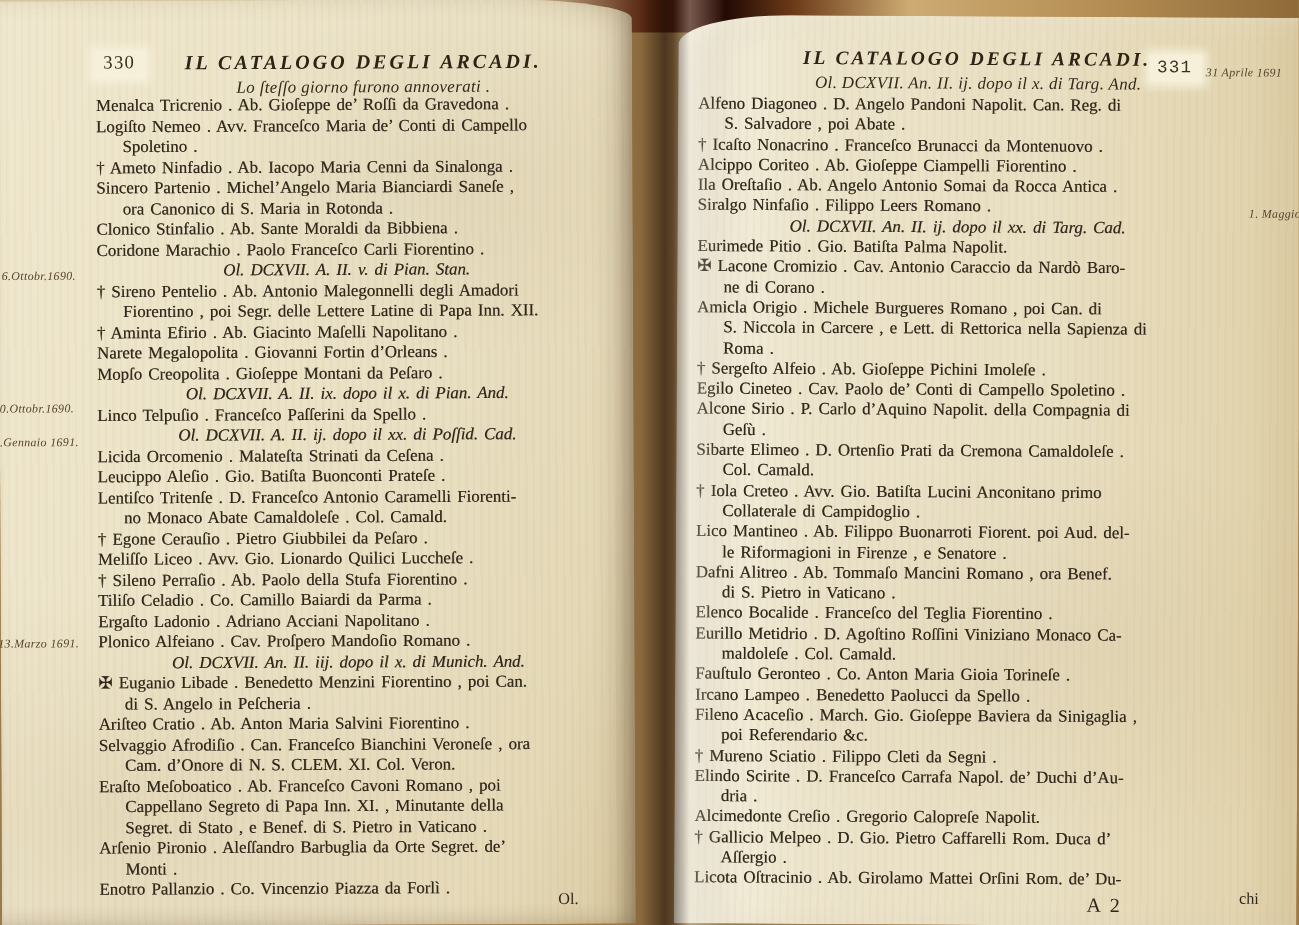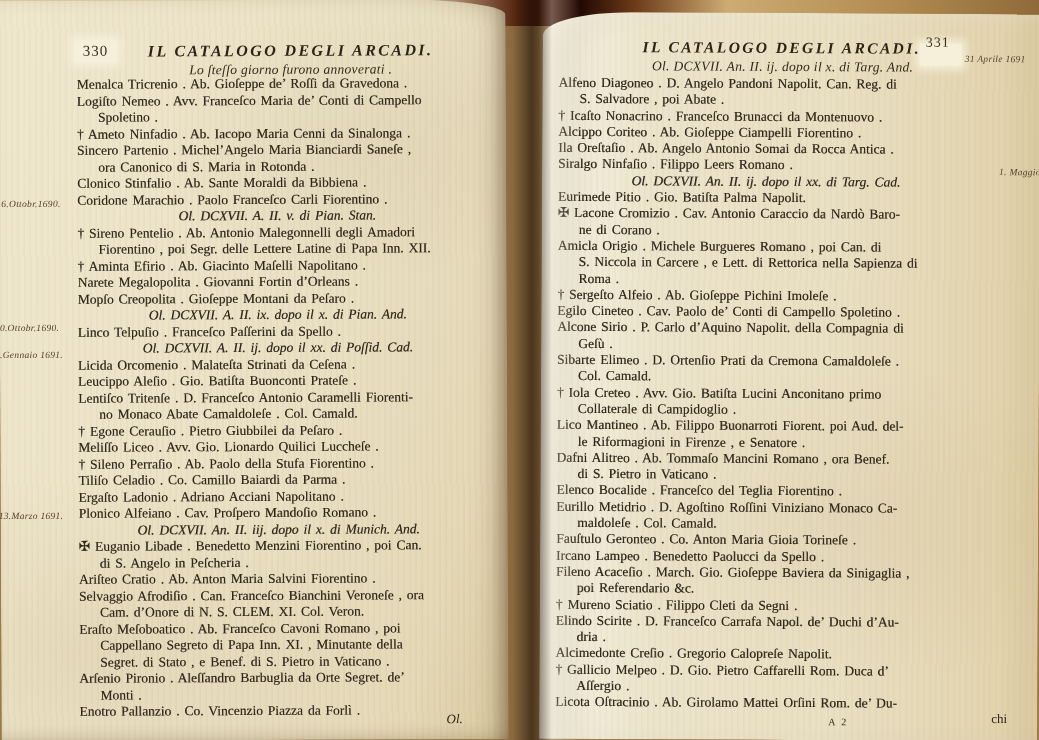--- a/index.html
+++ b/index.html
@@ -51,22 +51,22 @@
     font-style:italic;font-size:13.5px;letter-spacing:0.3px;white-space:nowrap;
   }
   .lines{position:absolute;color:#30271a;font-size:13.5px;word-spacing:1.5px;}
   .ln{height:var(--lh);line-height:var(--lh);white-space:nowrap;text-shadow:0.3px 0 0 rgba(48,39,26,0.55);}
   .ln-c{padding-left:21px;}
   .ln-x{text-align:center;font-style:italic;padding-right:30px;}
   .margin-note{
     position:absolute;font-style:italic;font-size:9.5px;color:#55422c;
     letter-spacing:0.3px;white-space:nowrap;
   }
-  .catchword{position:absolute;font-style:italic;font-size:13px;color:#30271a;}
-  .signature{position:absolute;font-size:10px;color:#30271a;letter-spacing:2px;}
+  .catchword{position:absolute;font-size:13px;color:#30271a;}
+  .signature{position:absolute;font-size:16px;color:#30271a;letter-spacing:2px;margin-left:41px;}
 </style>
 </head>
 <body>
 
 <div class="scene">
 
   <div class="cover-top"></div>
 
   <div class="page page-left">
     <div class="patch" style="left:76px;top:40px;width:42px;height:22px;"></div>
@@ -109,31 +109,31 @@
         <div class="ln ln-c">Cam. d’Onore di N. S. CLEM. XI. Col. Veron.</div>
         <div class="ln ln-e">Eraſto Meſoboatico . Ab. Franceſco Cavoni Romano , poi</div>
         <div class="ln ln-c">Cappellano Segreto di Papa Inn. XI. , Minutante della</div>
         <div class="ln ln-c">Segret. di Stato , e Benef. di S. Pietro in Vaticano .</div>
         <div class="ln ln-e">Arſenio Pironio . Aleſſandro Barbuglia da Orte Segret. de’</div>
         <div class="ln ln-c">Monti .</div>
         <div class="ln ln-e">Enotro Pallanzio . Co. Vincenzio Piazza da Forlì .</div>
       </div>
     <div class="catchword" style="left:445px;top:712px;">Ol.</div>
     <div id="left-notes">
-        <div class="margin-note" style="top: 198px; left: 2px;">6.Ottobr.1690.</div>
+        <div class="margin-note" style="top: 216px; left: 2px;">6.Ottobr.1690.</div>
         <div class="margin-note" style="top: 322px; left: -5px;">30.Ottobr.1690.</div>
         <div class="margin-note" style="top: 349px; left: -5px;">2.Gennaio 1691.</div>
         <div class="margin-note" style="top: 510px; left: -2px;">13.Marzo 1691.</div>
       </div>
   </div>
 
   <div class="page page-right">
     <div class="patch" style="left:377px;top:30px;width:42px;height:22px;"></div>
     <div class="header" style="left:64px;top:26px;width:350px;font-size:15.5px;">IL CATALOGO DEGLI ARCADI.</div>
-    <div class="pagenum" style="left:383px;top:21px;font-size:14px;">331</div>
+    <div class="pagenum" style="left:383px;top:33px;font-size:14px;font-family:Liberation Mono, monospace;">331</div>
     <div class="subheader" style="left:50px;top:46px;width:380px;">Ol. DCXVII. An. II. ij. dopo il x. di Targ. And.</div>
     <div class="lines" id="right-lines" style="left:16px;top:63px;width:446px;--lh:16.3px;">
         <div class="ln ln-e">Alfeno Diagoneo . D. Angelo Pandoni Napolit. Can. Reg. di</div>
         <div class="ln ln-c">S. Salvadore , poi Abate .</div>
         <div class="ln ln-e">† Icaſto Nonacrino . Franceſco Brunacci da Montenuovo .</div>
         <div class="ln ln-e">Alcippo Coriteo . Ab. Gioſeppe Ciampelli Fiorentino .</div>
         <div class="ln ln-e">Ila Oreſtaſio . Ab. Angelo Antonio Somai da Rocca Antica .</div>
         <div class="ln ln-e">Siralgo Ninfaſio . Filippo Leers Romano .</div>
         <div class="ln ln-x">Ol. DCXVII. An. II. ij. dopo il xx. di Targ. Cad.</div>
         <div class="ln ln-e">Eurimede Pitio . Gio. Batiſta Palma Napolit.</div>

